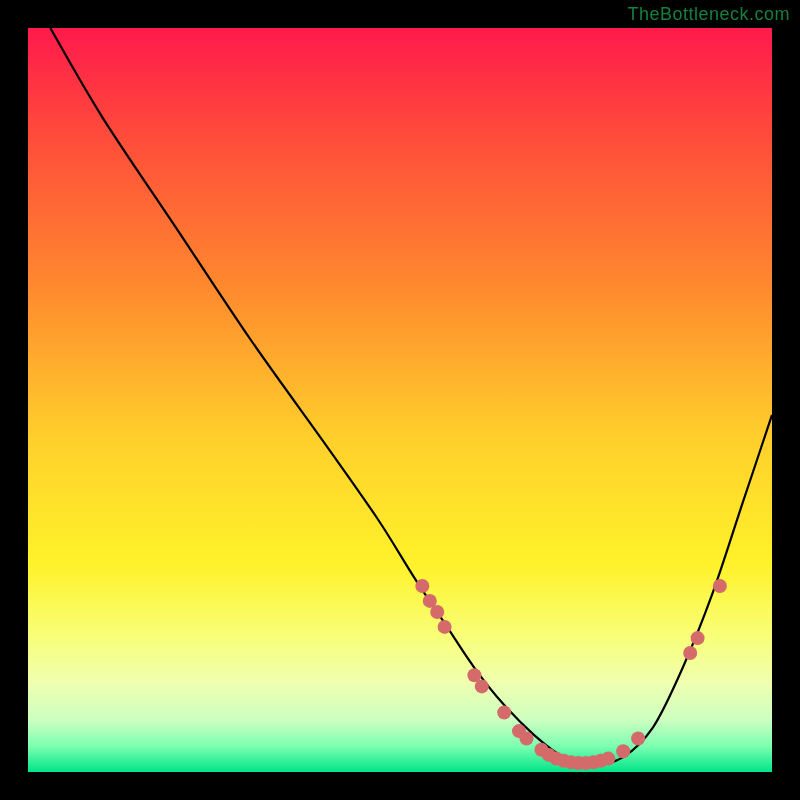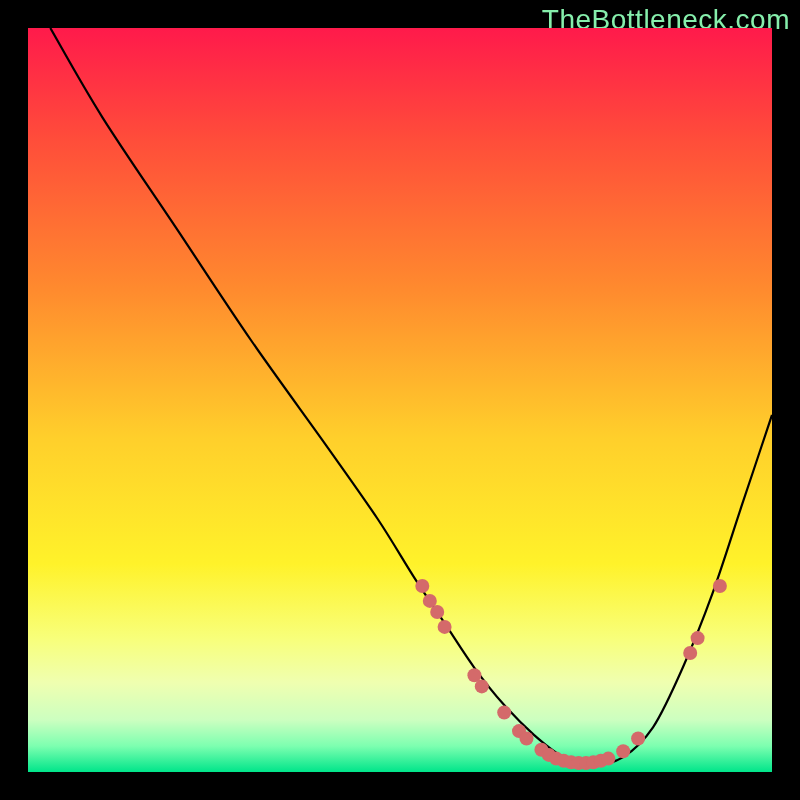--- a/index.html
+++ b/index.html
@@ -16,22 +16,22 @@
     left: 0;
     top: 0;
     width: 800px;
     height: 800px;
     background: #000;
   }
   .watermark {
     position: absolute;
     top: 4px;
     right: 10px;
-    color: #86efac;
-    font-size: 28px;
+    color: #15803d;
+    font-size: 18px;
     letter-spacing: 0.5px;
     font-weight: 500;
   }
   .plot-area {
     position: absolute;
     left: 28px;
     top: 28px;
     width: 744px;
     height: 744px;
   }

